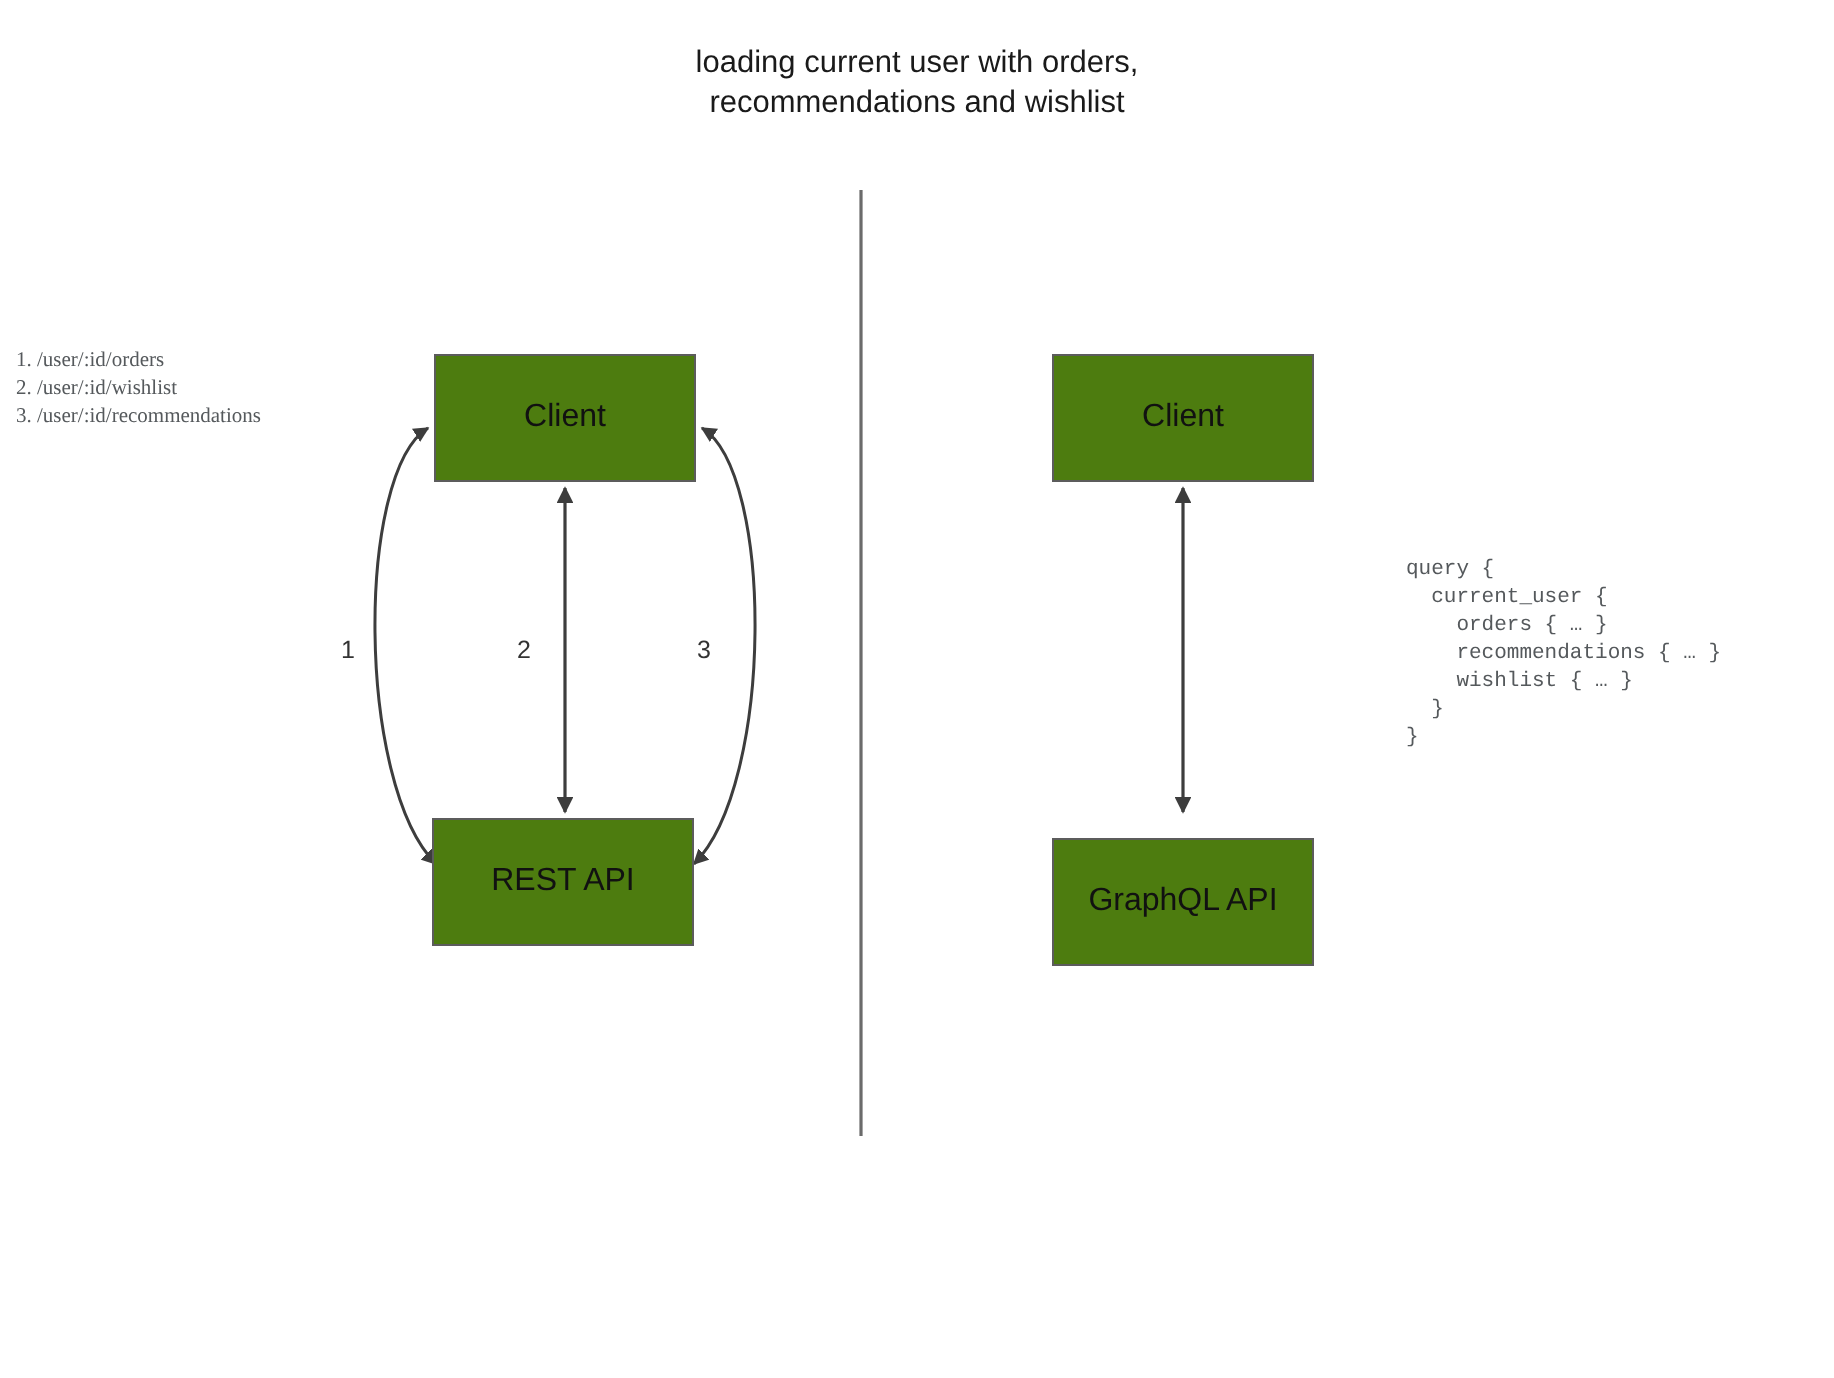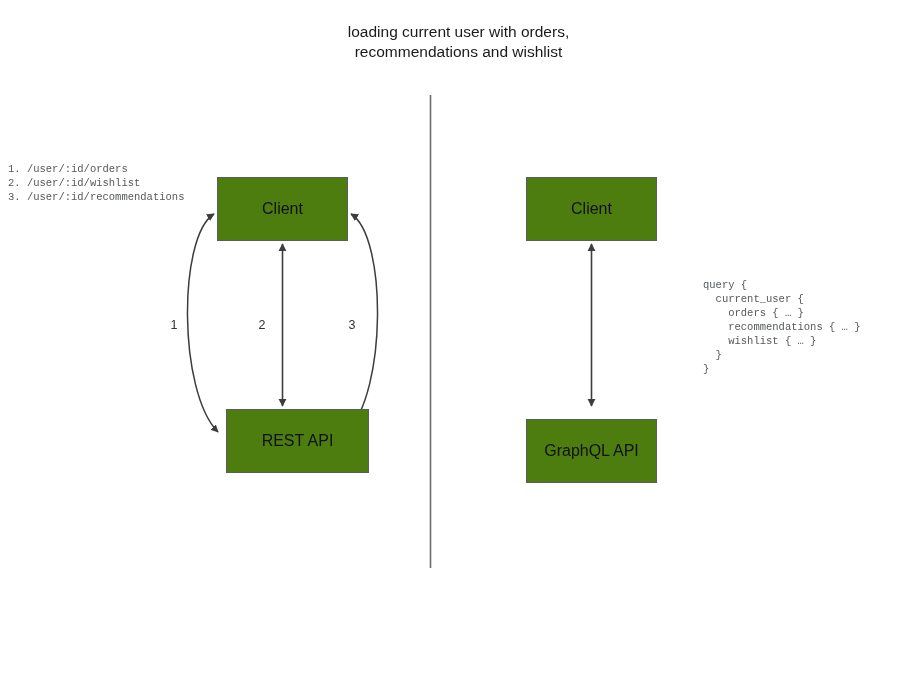--- a/index.html
+++ b/index.html
@@ -48,21 +48,21 @@
     box-sizing: border-box;
     background: #4d7c0f;
     border: 1.4px solid #5c5c5c;
     display: flex;
     align-items: center;
     justify-content: center;
     font-size: 16px;
     color: #111111;
   }
   .node-client-left  { left: 217px; top: 177px; width: 131px; height: 64px; }
-  .node-rest-api     { left: 226px; top: 409px; width: 143px; height: 64px; }
+  .node-rest-api     { left: 216px; top: 409px; width: 131px; height: 64px; }
   .node-client-right { left: 526px; top: 177px; width: 131px; height: 64px; }
   .node-graphql-api  { left: 526px; top: 419px; width: 131px; height: 64px; }
 
   
   .edge-label {
     position: absolute;
     font-size: 12.5px;
     color: #333333;
     text-align: center;
     width: 16px;
@@ -73,21 +73,21 @@
 
   
   .mono-block {
     position: absolute;
     font-family: "Liberation Mono", monospace;
     font-size: 10.5px;
     line-height: 14px;
     color: #55595c;
     white-space: pre;
   }
-  .rest-endpoints { left: 8px;   top: 162px; }
+  .rest-endpoints { left: 8px;   top: 174px; font-family: Liberation Serif, serif; }
   .graphql-query  { left: 703px; top: 278px; }
 </style>
 </head>
 <body>
 
 <div class="canvas">
 
   <div class="title">loading current user with orders,
 recommendations and wishlist</div>
 

